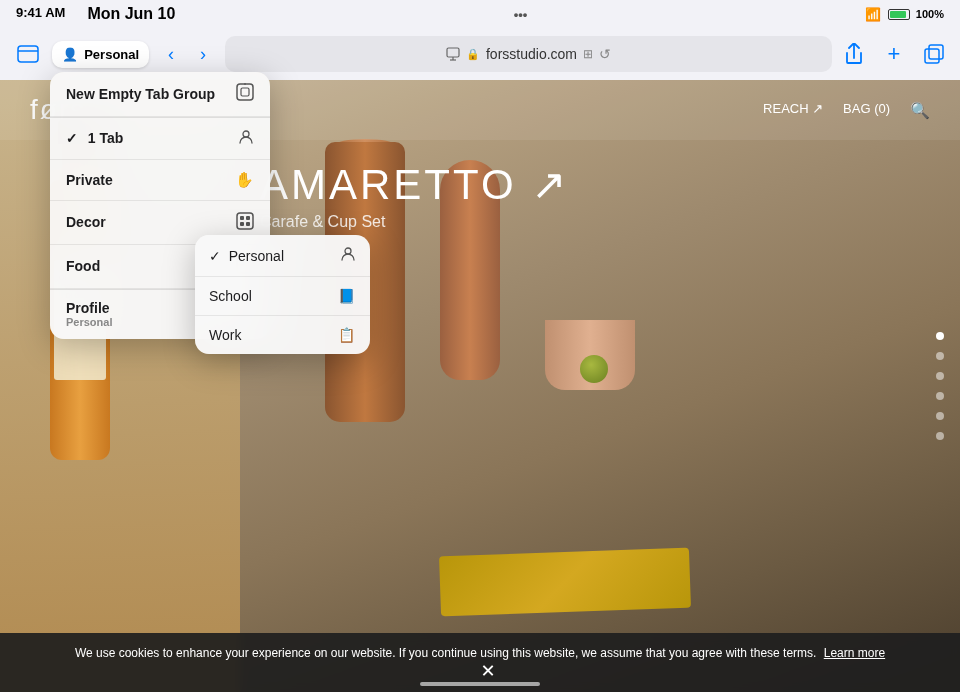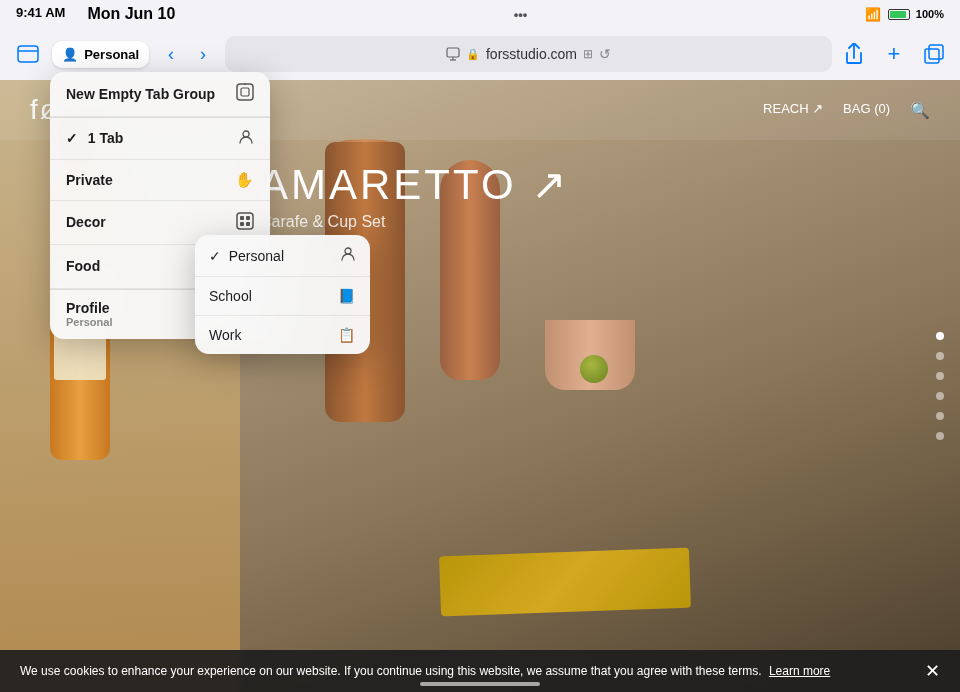--- a/index.html
+++ b/index.html
@@ -179,20 +179,21 @@
       position: absolute;
       bottom: 0; left: 0; right: 0;
       background: rgba(30,30,30,0.92);
       color: #fff;
       padding: 12px 20px;
       display: flex;
       align-items: center;
       justify-content: space-between;
       font-size: 12px;
       backdrop-filter: blur(4px);
+      flex-direction: column;
     }
     .cookie-text { flex: 1; line-height: 1.4; }
     .cookie-learn-more { color: #fff; text-decoration: underline; margin-left: 4px; cursor: pointer; }
     .cookie-close {
       margin-left: 16px;
       background: none;
       border: none;
       color: #fff;
       font-size: 18px;
       cursor: pointer;

